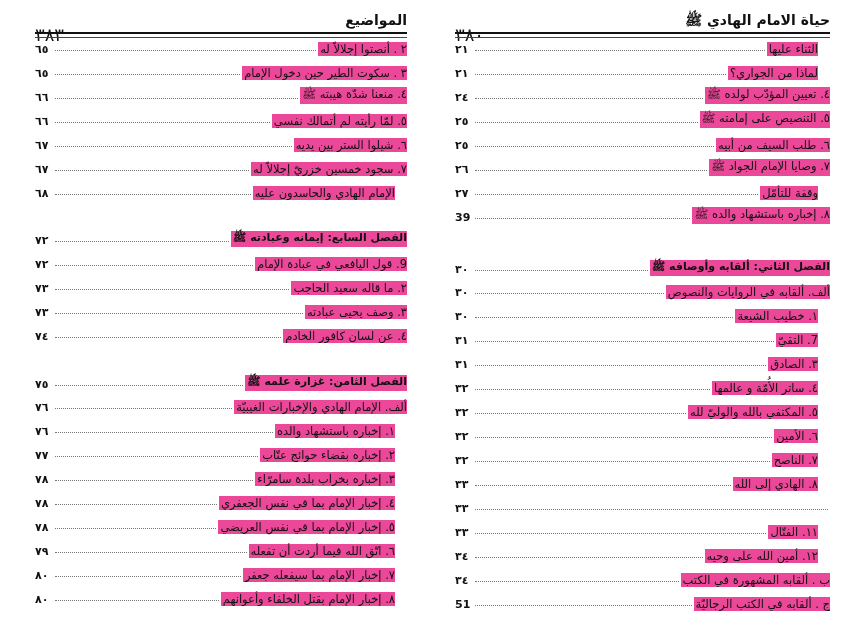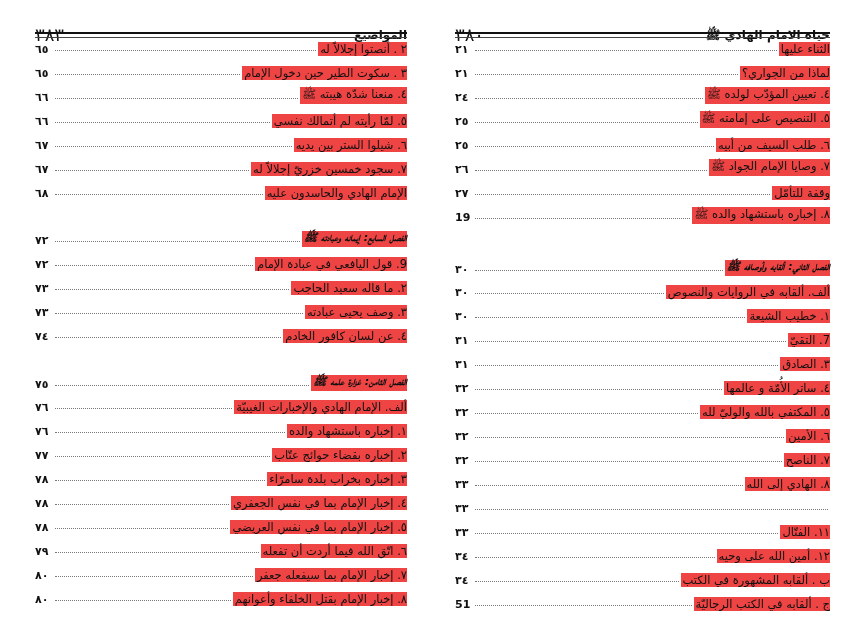--- a/index.html
+++ b/index.html
@@ -2,32 +2,32 @@
 <html><head>
 <meta charset="utf-8">
 <style>
   html, body { margin:0; padding:0; background:#ffffff; }
   body { width:865px; height:639px; position:relative; overflow:hidden;
          font-family:"DejaVu Sans", sans-serif; color:#111; }
   .page { position:absolute; top:0; height:639px; }
   #page-left  { left:35px;  width:372px; }
   #page-right { left:455px; width:375px; }
   .hdr { position:absolute; top:12px; left:0; right:0; height:18px; direction:rtl; }
-  .hdr .title { position:absolute; right:0; top:16px; font-size:12px; font-weight:bold; }
+  .hdr .title { position:absolute; right:0; top:0; font-size:14px; font-weight:bold; }
   .hdr .pnum  { position:absolute; left:0; top:12px; font-size:18px; letter-spacing:1px; }
   .rule { position:absolute; top:32px; left:0; right:0; height:3px;
           border-top:2px solid #111; border-bottom:1px solid #444; }
   .toc { position:absolute; left:0; right:0; top:0; }
   .row { position:absolute; left:0; right:0; height:20px; direction:rtl;
          display:flex; align-items:flex-end; font-size:11.5px; }
-  .row .lbl { white-space:nowrap; padding-left:2px; background:#ef4444; }
+  .row .lbl { white-space:nowrap; padding-left:2px; background:#ec4899; }
   .row .dots { flex:1; border-bottom:1px dotted #777; margin:0 2px 5px 2px; }
   .row .num { font-weight:bold; font-size:11px; min-width:18px; text-align:left; }
-  .row.ind .lbl { }
-  .row.head .lbl { font-weight:bold; font-size:11px;font-style:italic; }
+  .row.ind .lbl { margin-right:12px; }
+  .row.head .lbl { font-weight:bold; font-size:11px; }
 </style>
 </head>
 <body>
 
 <div class="page" id="page-left">
   <div class="hdr">
     <span class="title">المواضيع</span>
     <span class="pnum">٣٨٣</span>
   </div>
   <div class="rule"></div>
@@ -183,21 +183,21 @@
         <span class="num">٢٦</span>
       </div>
       <div class="row ind" style="top: 180px;">
         <span class="lbl">وقفة للتأمّل</span>
         <span class="dots"></span>
         <span class="num">٢٧</span>
       </div>
       <div class="row" style="top: 204px;">
         <span class="lbl">٨. إخباره باستشهاد والده ﷺ</span>
         <span class="dots"></span>
-        <span class="num">19</span>
+        <span class="num">39</span>
       </div>
       <div class="row head" style="top: 256px;">
         <span class="lbl">الفصل الثاني: ألقابه وأوصافه ﷺ</span>
         <span class="dots"></span>
         <span class="num">٣٠</span>
       </div>
       <div class="row" style="top: 279px;">
         <span class="lbl">ألف. ألقابه في الروايات والنصوص</span>
         <span class="dots"></span>
         <span class="num">٣٠</span>

